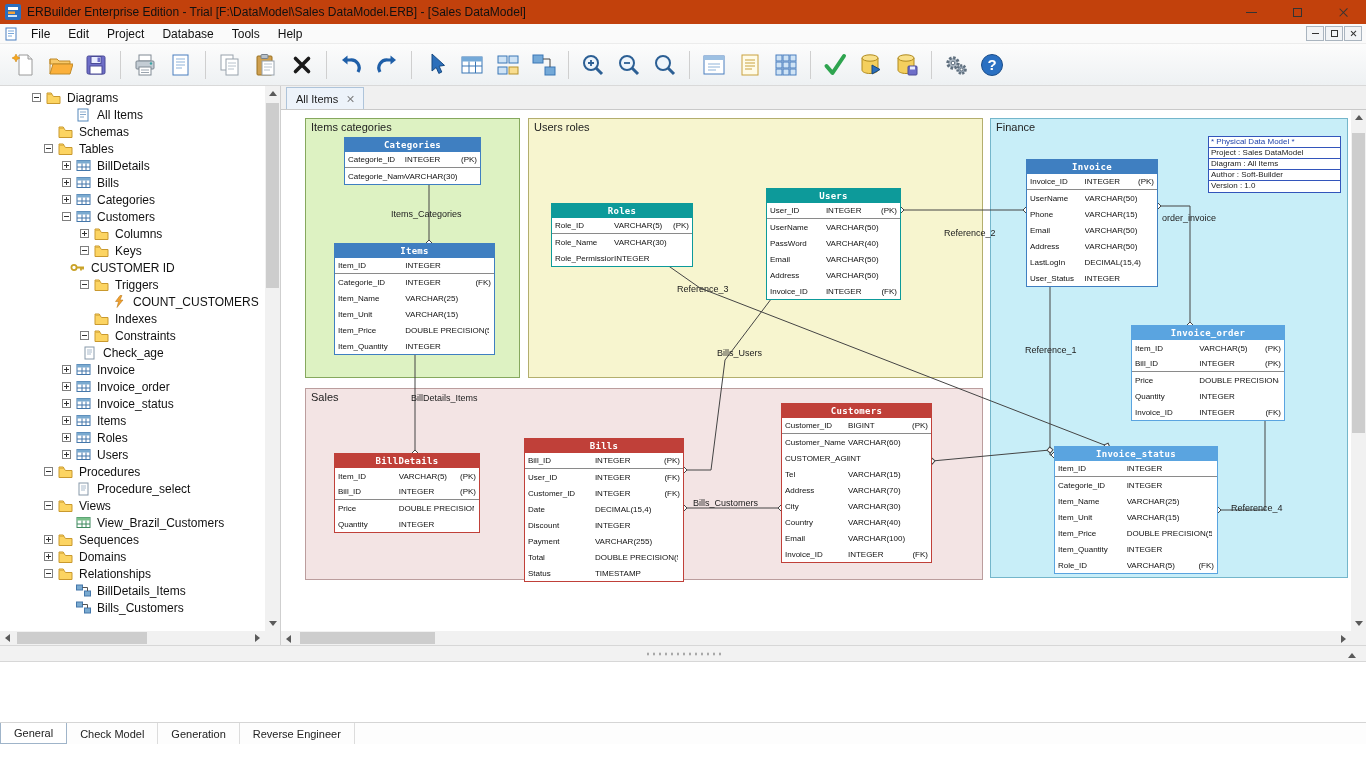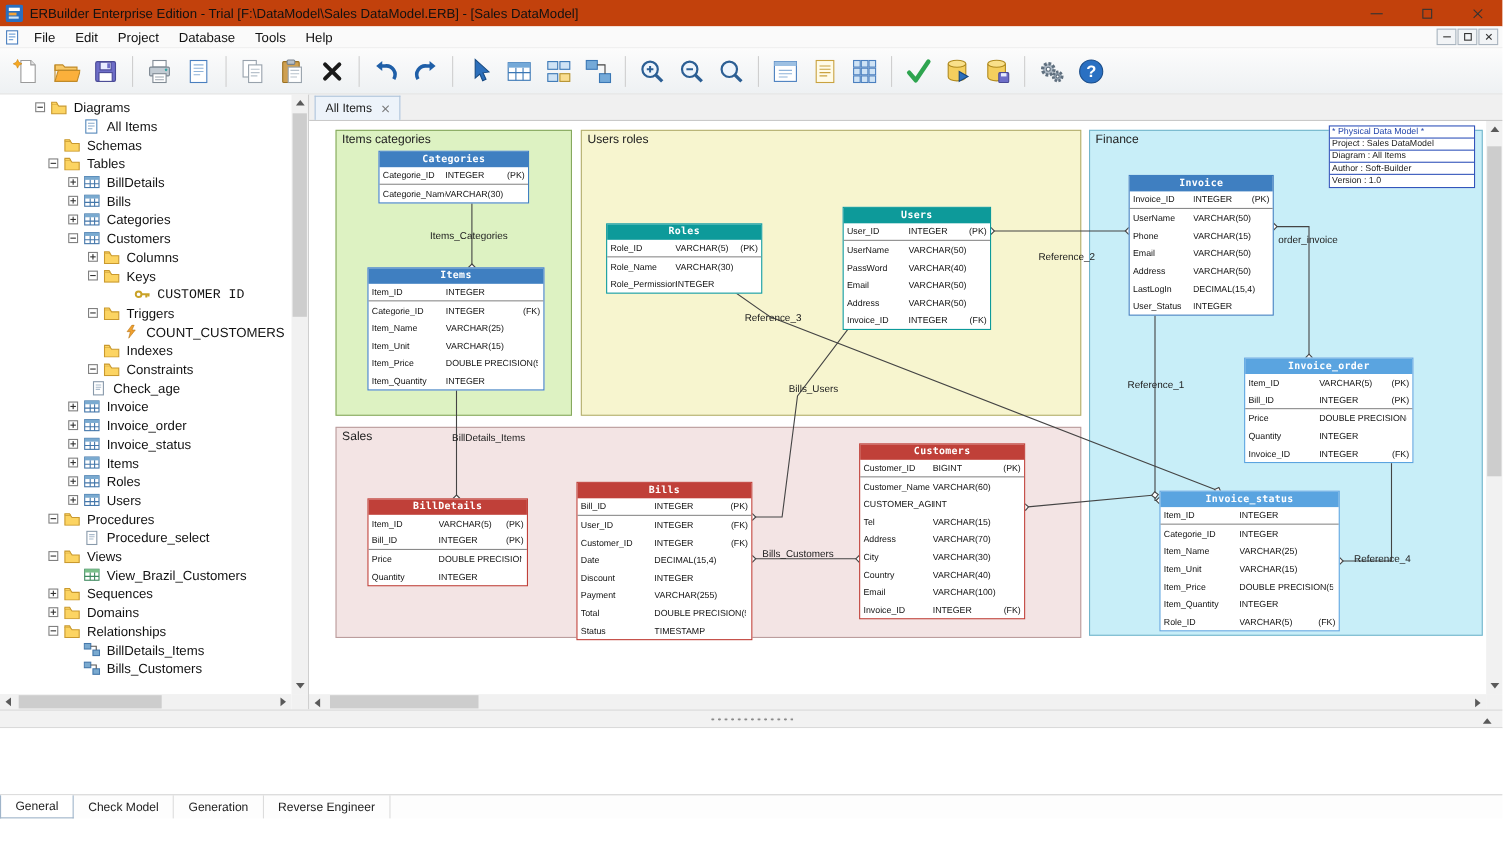--- a/index.html
+++ b/index.html
@@ -506,21 +506,21 @@
           <div class="tree-row" style="padding-left: 80px;">
             <span class="expander"></span>
             <span class="tree-icon">
               <svg width="15" height="13" viewBox="0 0 15 13">
                 <path d="M1 3.5h5l1.5 2H14v7H1z" fill="#fcd462" stroke="#c9992e"></path>
                 <path d="M1 3.5V2h4.2l1.1 1.5" fill="#fcd462" stroke="#c9992e"></path>
               </svg>
             </span>
             <span class="tree-label">Keys</span>
           </div>
-          <div class="tree-row" style="padding-left: 108px; font-family: Liberation Mono, monospace;">
+          <div class="tree-row" style="padding-left: 56px;">
             <span class="expander hidden"></span>
             <span class="tree-icon">
               <svg width="15" height="13" viewBox="0 0 15 13">
                 <circle cx="4" cy="6.5" r="2.6" fill="none" stroke="#c9a227" stroke-width="1.8"></circle>
                 <path d="M6.6 6.5H14M11 6.5v3M13 6.5v2" stroke="#c9a227" stroke-width="1.8"></path>
               </svg>
             </span>
             <span class="tree-label">CUSTOMER ID</span>
           </div>
           <div class="tree-row" style="padding-left: 80px;">
@@ -1112,21 +1112,21 @@
             </div>
             <span class="conn-label" style="left: 110px; top: 99px;">Items_Categories</span>
             <span class="conn-label" style="left: 130px; top: 283px;">BillDetails_Items</span>
             <span class="conn-label" style="left: 412px; top: 388px;">Bills_Customers</span>
             <span class="conn-label" style="left: 663px; top: 118px;">Reference_2</span>
             <span class="conn-label" style="left: 881px; top: 103px;">order_invoice</span>
             <span class="conn-label" style="left: 744px; top: 235px;">Reference_1</span>
             <span class="conn-label" style="left: 950px; top: 393px;">Reference_4</span>
             <span class="conn-label" style="left: 396px; top: 174px;">Reference_3</span>
             <span class="conn-label" style="left: 436px; top: 238px;">Bills_Users</span>
-            <div class="infobox" style="left: 927px; top: 4px; width: 133px;">
+            <div class="infobox" style="left: 927px; top: 26px; width: 133px;">
               <div class="infobox-line">* Physical Data Model *</div>
               <div class="infobox-line">Project : Sales DataModel</div>
               <div class="infobox-line">Diagram : All Items</div>
               <div class="infobox-line">Author : Soft-Builder</div>
               <div class="infobox-line">Version : 1.0</div>
             </div>
           </div>
         <div class="canvas-vscroll">
           <div class="sbtn">
               <i class="tri up"></i>

